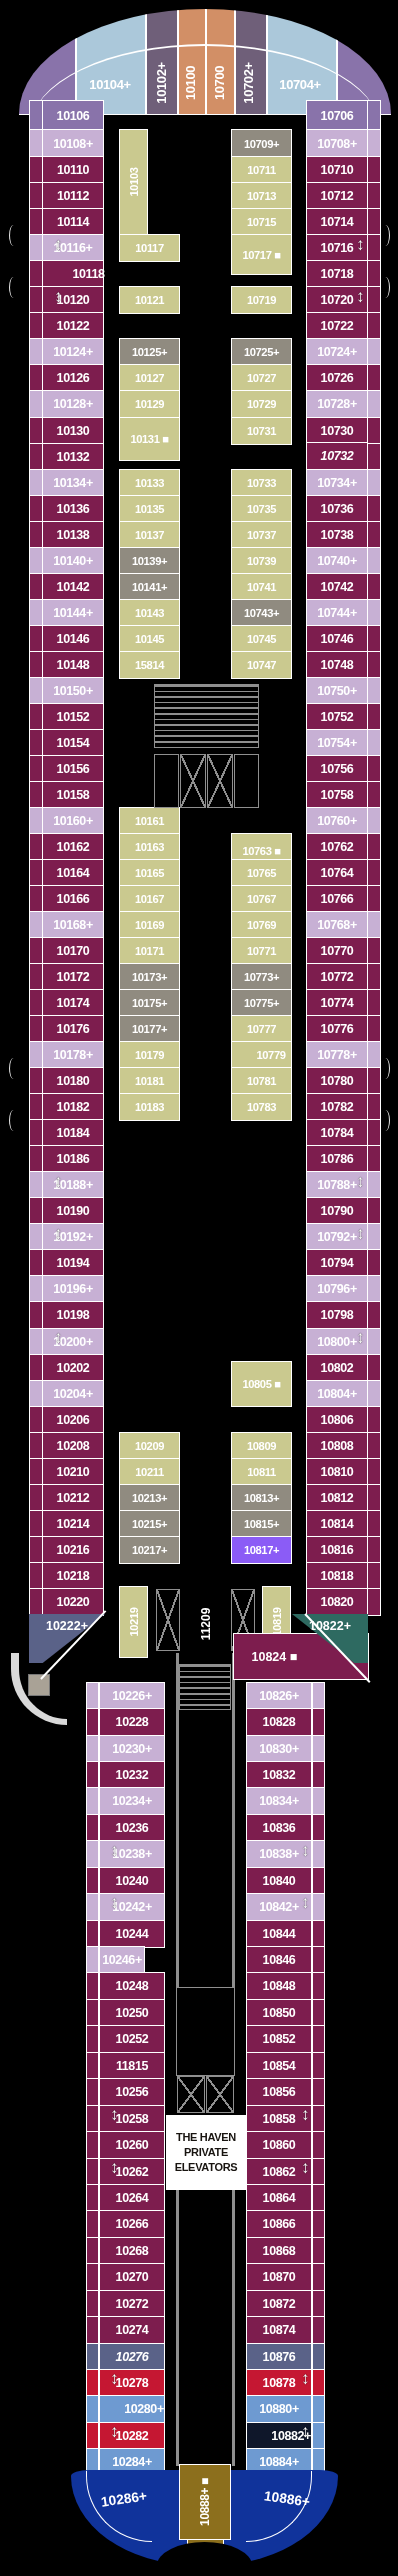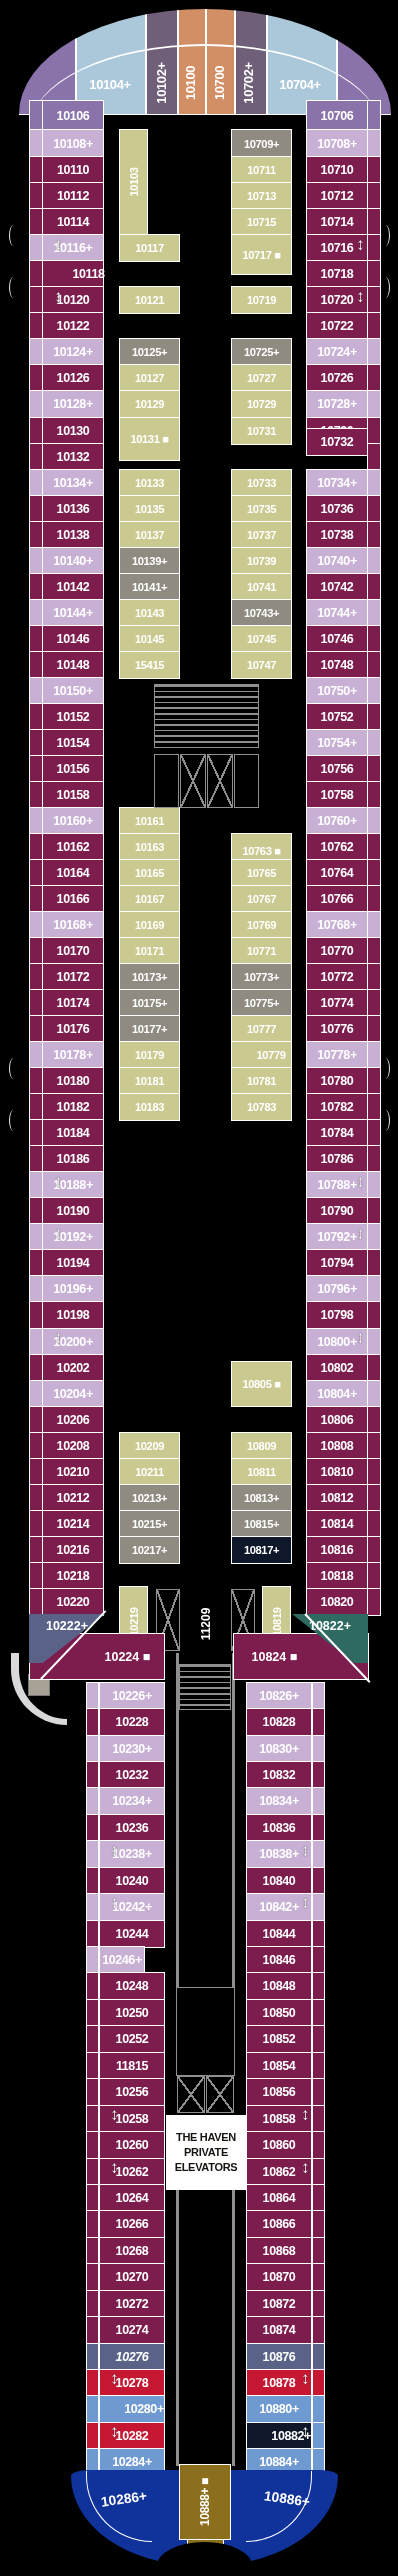--- a/index.html
+++ b/index.html
@@ -357,21 +357,21 @@
       </div>
       <div class="strip" style="left: 367px; top: 364px; width: 13.7px; height: 28px; position: absolute; background: rgb(125, 29, 78);"></div>
       <div class="cab inner" style="left: 306px; top: 390px; width: 62px; height: 28px; position: absolute; background: rgb(199, 176, 212); font-size: 12.5px;">
         <span>10728+</span>
       </div>
       <div class="strip" style="left: 367px; top: 390px; width: 13.7px; height: 28px; position: absolute; background: rgb(199, 176, 212);"></div>
       <div class="cab inner" style="left: 306px; top: 417px; width: 62px; height: 28px; position: absolute; background: rgb(125, 29, 78); font-size: 12.5px;">
         <span>10730</span>
       </div>
       <div class="strip" style="left: 367px; top: 417px; width: 13.7px; height: 28px; position: absolute; background: rgb(125, 29, 78);"></div>
-      <div class="cab inner" style="left: 306px; top: 428px; width: 62px; height: 28px; position: absolute; background: rgb(125, 29, 78); font-size: 12.5px;">
+      <div class="cab inner" style="left: 306px; top: 442px; width: 62px; height: 28px; position: absolute; background: rgb(125, 29, 78); font-size: 12.5px; font-style: italic;">
         <span>10732</span>
       </div>
       <div class="strip" style="left: 367px; top: 443px; width: 13.7px; height: 28px; position: absolute; background: rgb(125, 29, 78);"></div>
       <div class="cab inner" style="left: 306px; top: 469px; width: 62px; height: 28px; position: absolute; background: rgb(199, 176, 212); font-size: 12.5px;">
         <span>10734+</span>
       </div>
       <div class="strip" style="left: 367px; top: 469px; width: 13.7px; height: 28px; position: absolute; background: rgb(199, 176, 212);"></div>
       <div class="cab inner" style="left: 306px; top: 495px; width: 62px; height: 28px; position: absolute; background: rgb(125, 29, 78); font-size: 12.5px;">
         <span>10736</span>
       </div>
@@ -580,21 +580,21 @@
       <div class="cab inner" style="left: 119px; top: 573px; width: 61px; height: 28px; position: absolute; background: rgb(144, 139, 128); font-size: 11.2px;">
         <span>10141+</span>
       </div>
       <div class="cab inner" style="left: 119px; top: 599px; width: 61px; height: 28px; position: absolute; background: rgb(202, 201, 143); font-size: 11.2px;">
         <span>10143</span>
       </div>
       <div class="cab inner" style="left: 119px; top: 625px; width: 61px; height: 28px; position: absolute; background: rgb(202, 201, 143); font-size: 11.2px;">
         <span>10145</span>
       </div>
       <div class="cab inner" style="left: 119px; top: 651px; width: 61px; height: 28px; position: absolute; background: rgb(202, 201, 143); font-size: 11.2px;">
-        <span>15415</span>
+        <span>15814</span>
       </div>
       <div class="cab inner" style="left: 119px; top: 807px; width: 61px; height: 28px; position: absolute; background: rgb(202, 201, 143); font-size: 11.2px;">
         <span>10161</span>
       </div>
       <div class="cab inner" style="left: 119px; top: 833px; width: 61px; height: 28px; position: absolute; background: rgb(202, 201, 143); font-size: 11.2px;">
         <span>10163</span>
       </div>
       <div class="cab inner" style="left: 119px; top: 859px; width: 61px; height: 28px; position: absolute; background: rgb(202, 201, 143); font-size: 11.2px;">
         <span>10165</span>
       </div>
@@ -735,21 +735,21 @@
       </div>
       <div class="cab inner" style="left: 231px; top: 1458px; width: 61px; height: 28px; position: absolute; background: rgb(202, 201, 143); font-size: 11.2px;">
         <span>10811</span>
       </div>
       <div class="cab inner" style="left: 231px; top: 1484px; width: 61px; height: 28px; position: absolute; background: rgb(144, 139, 128); font-size: 11.2px;">
         <span>10813+</span>
       </div>
       <div class="cab inner" style="left: 231px; top: 1510px; width: 61px; height: 28px; position: absolute; background: rgb(144, 139, 128); font-size: 11.2px;">
         <span>10815+</span>
       </div>
-      <div class="cab inner" style="left: 231px; top: 1536px; width: 61px; height: 28px; position: absolute; background: #0f172a; font-size: 11.2px; text-align: right;">
+      <div class="cab inner" style="left: 231px; top: 1536px; width: 61px; height: 28px; position: absolute; background: #8b5cf6; font-size: 11.2px; text-align: right;">
         <span>10817+</span>
       </div>
       <div class="arrow" style="left: 54px; top: 236px; width: 0px; height: 0px; position: absolute;">↕</div>
       <div class="arrow" style="left: 54px; top: 288px; width: 0px; height: 0px; position: absolute;">↕</div>
       <div class="arrow" style="left: 54px; top: 1173px; width: 0px; height: 0px; position: absolute;">↕</div>
       <div class="arrow" style="left: 54px; top: 1225px; width: 0px; height: 0px; position: absolute;">↕</div>
       <div class="arrow" style="left: 54px; top: 1329px; width: 0px; height: 0px; position: absolute;">↕</div>
       <div class="arrow" style="left: 356px; top: 236px; width: 0px; height: 0px; position: absolute;">↕</div>
       <div class="arrow" style="left: 356px; top: 288px; width: 0px; height: 0px; position: absolute;">↕</div>
       <div class="arrow" style="left: 356px; top: 1173px; width: 0px; height: 0px; position: absolute;">↕</div>
@@ -1035,23 +1035,20 @@
       <div class="xbox" style="left: 177px; top: 2076px; width: 28px; height: 37px; position: absolute;"></div>
       <div class="xbox" style="left: 206px; top: 2076px; width: 28px; height: 37px; position: absolute;"></div>
       <div class="wall" style="left: 176px; top: 2190px; width: 2.5px; height: 276px; position: absolute;"></div>
       <div class="wall" style="left: 232px; top: 2190px; width: 2.5px; height: 276px; position: absolute;"></div>
     </div>
 
   <div class="lbl vert" id="lift-label" style="left:206px;top:1624px;font-size:12px;transform:translate(-50%,-50%) rotate(-90deg);">11209</div>
 
   <div id="suite-port-tr" style="background: rgb(90, 98, 136);">
       <span>10222+</span>
-    </div>
-  <div id="cab-10224" style="background: rgb(125, 29, 78);">
-      <span>10224 ■</span>
     </div>
   <div id="suite-stbd-tr" style="background: rgb(46, 106, 97);">
       <span>10822+</span>
     </div>
   <div id="cab-10824" style="background: rgb(125, 29, 78);">
       <span>10824 ■</span>
     </div>
   <div class="diag" style="left:41px;top:1678px;width:94px;transform:rotate(-46.5deg);z-index:5;"></div>
   <div class="diag" style="left:305px;top:1613px;width:94px;transform:rotate(46.5deg);z-index:5;"></div>
 

